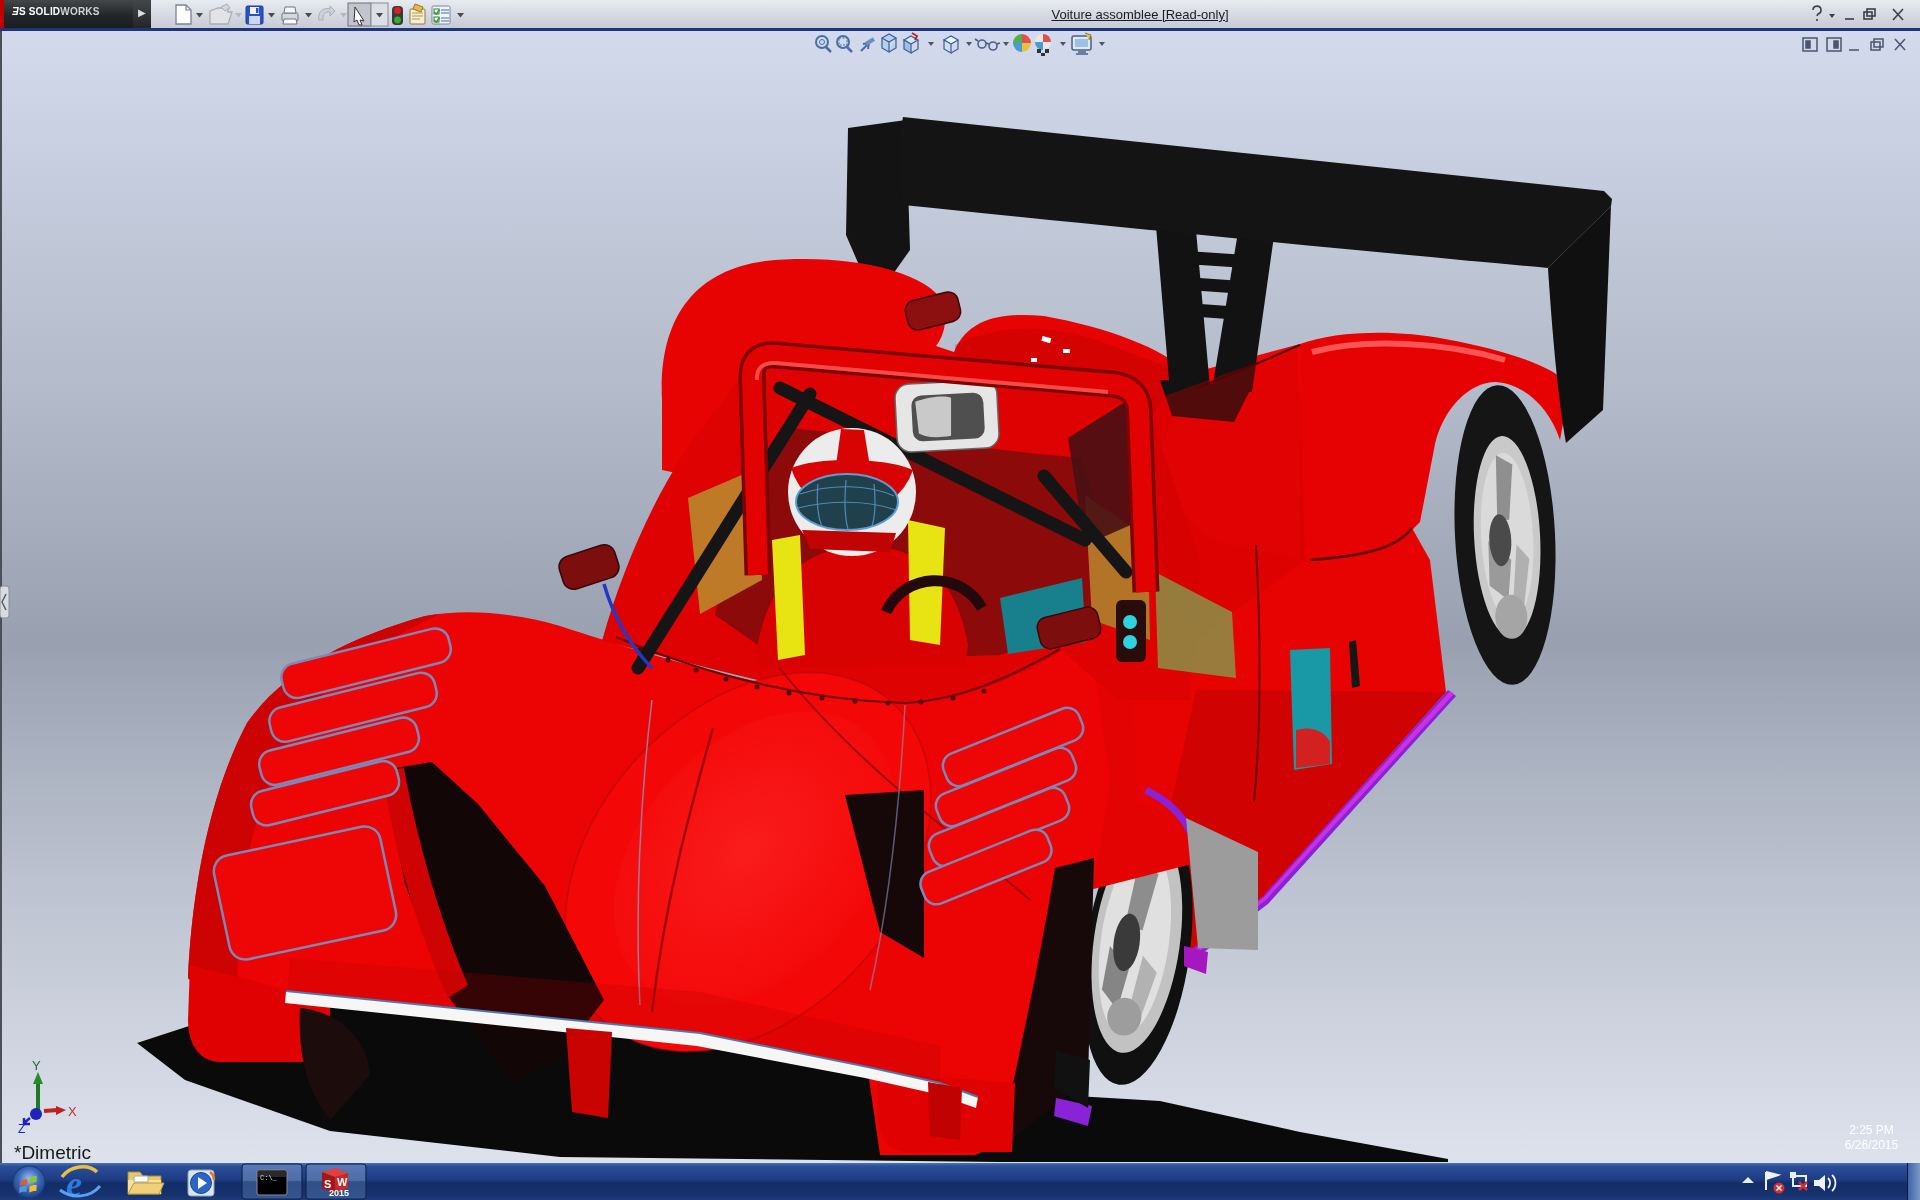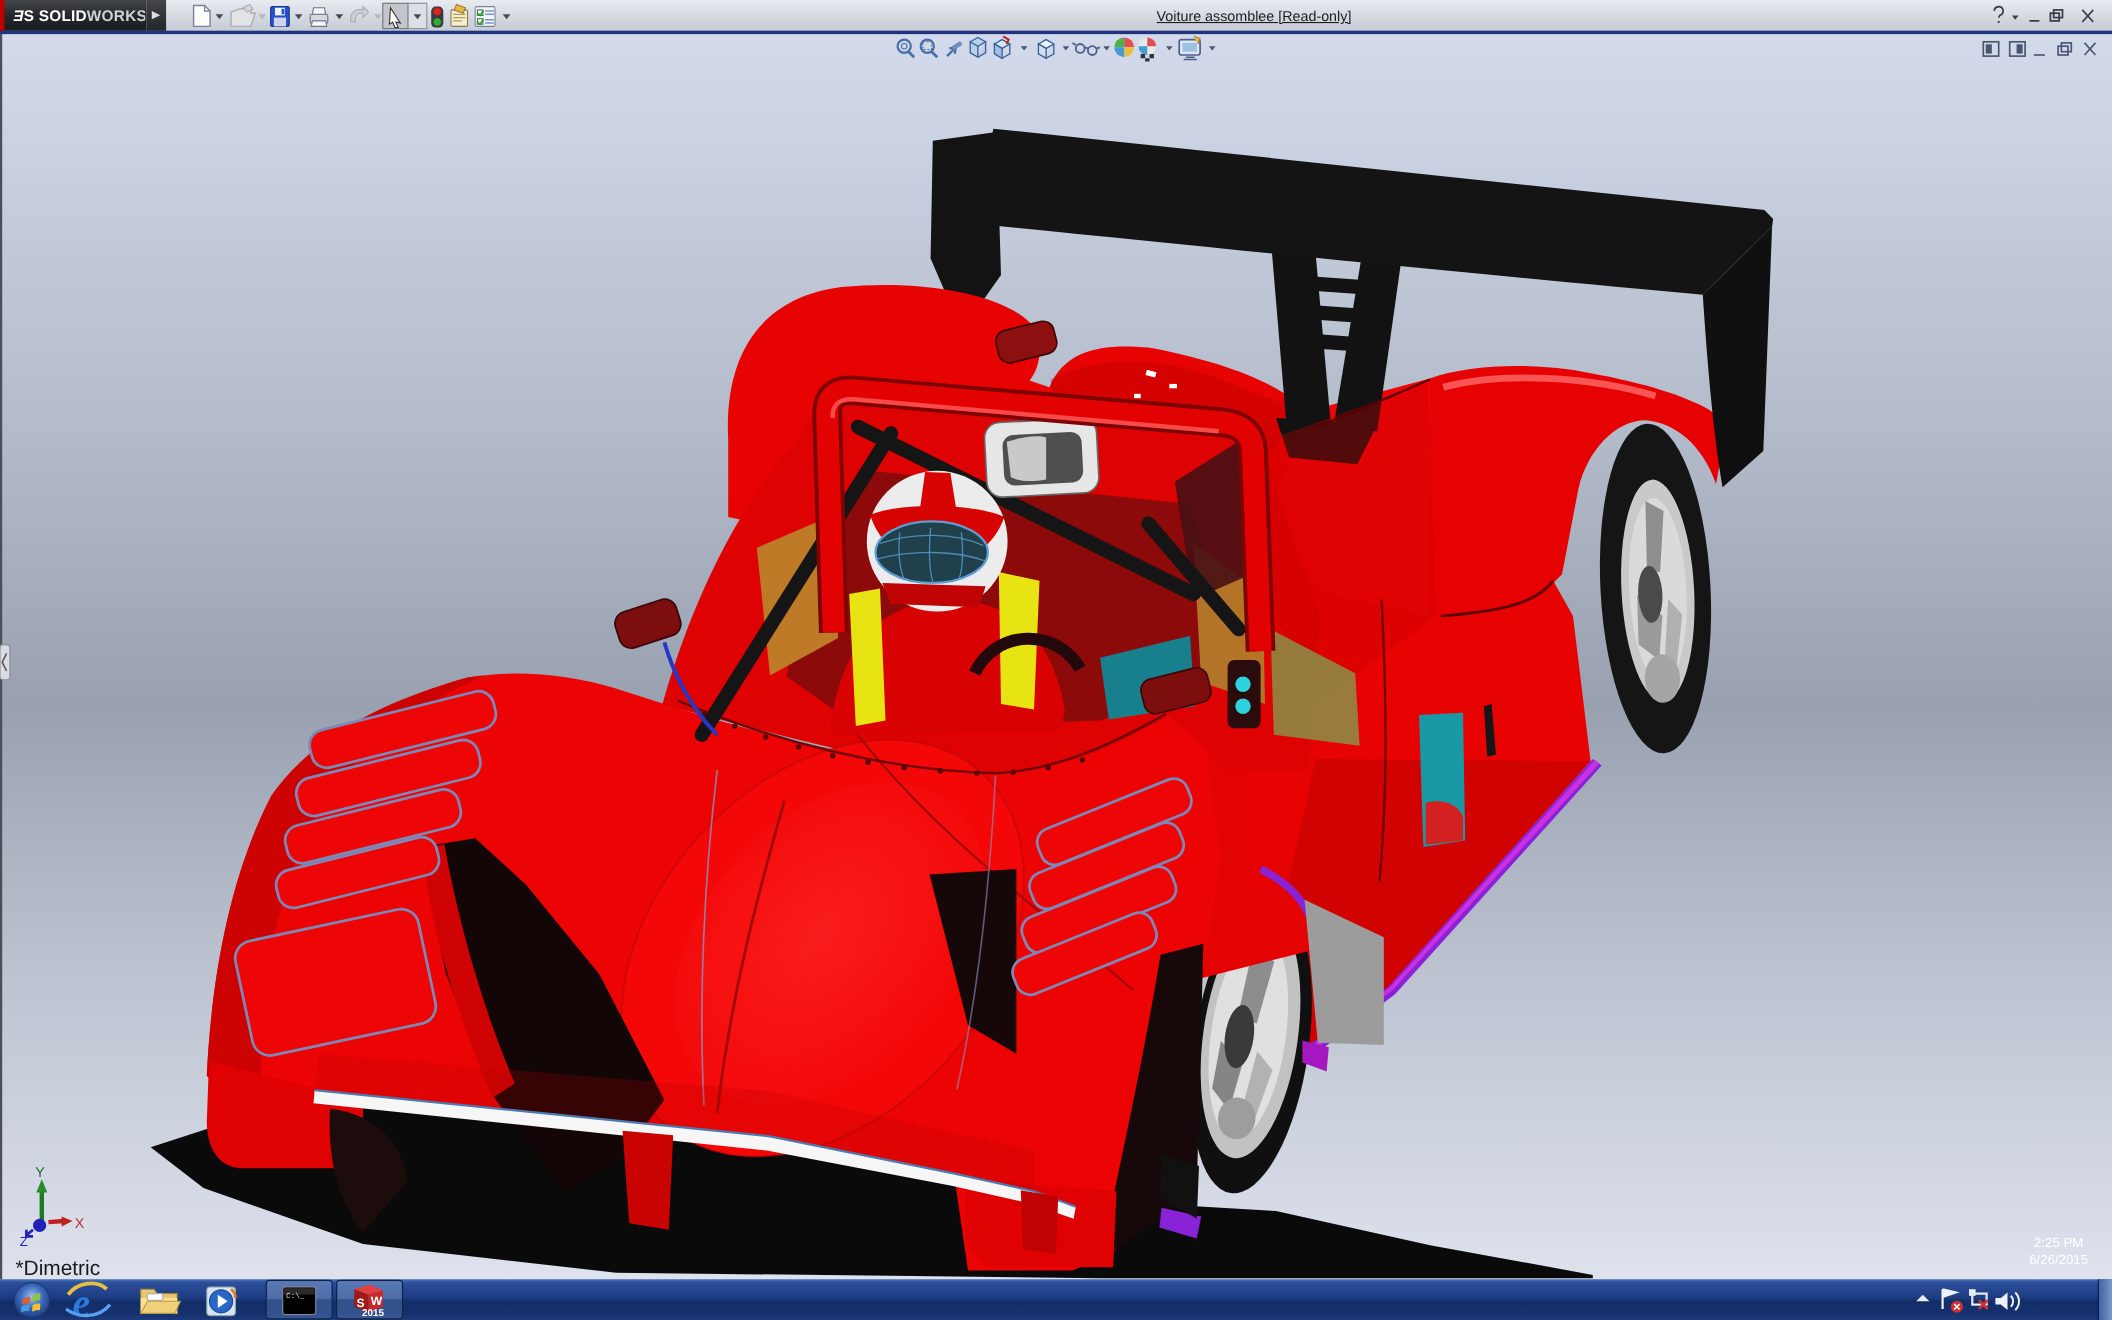--- a/index.html
+++ b/index.html
@@ -4,21 +4,21 @@
 <style>
   html,body{margin:0;padding:0;width:1920px;height:1200px;overflow:hidden;
     font-family:"Liberation Sans",sans-serif;background:#aab2c2;}
   #page{position:absolute;left:0;top:0;width:1920px;height:1200px;}
   
   #titlebar{position:absolute;left:0;top:0;width:1920px;height:28px;
     background:linear-gradient(#e8ebf0,#d3d7e0 60%,#c6cbd6);border-bottom:1px solid #8d93a2;}
   #swlogo{position:absolute;left:0;top:0;width:133px;height:28px;
     background:linear-gradient(#43474a,#232628 55%,#1b1e20);}
   #redstripe{position:absolute;left:0;top:0;width:4px;height:28px;background:#c00000;}
-  #swtext{position:absolute;left:12px;top:6px;color:#fff;font-size:14px;font-weight:bold;letter-spacing:.2px;width:120px;overflow:hidden;white-space:nowrap;}
+  #swtext{position:absolute;left:12px;top:6px;color:#fff;font-size:10px;font-weight:bold;letter-spacing:.2px;width:120px;overflow:hidden;white-space:nowrap;}
   #swtext .lt{color:#cfd2d6;font-weight:bold;}
   #swarrowbox{position:absolute;left:133px;top:0;width:18px;height:28px;
     background:linear-gradient(#43474a,#232628);}
   #title-text{position:absolute;left:1000px;top:7px;width:280px;text-align:center;
     font-size:13px;color:#1c1c1c;text-decoration:underline;}
   
   #navyline{position:absolute;left:0;top:28px;width:1920px;height:3px;background:#20337e;}
   
   #taskbar{position:absolute;left:0;top:1163px;width:1920px;height:37px;
     background:linear-gradient(#4a74bc 0%,#2c4f9b 8%,#1d3c82 45%,#132d68 55%,#16316e 85%,#1d3a7a 100%);}

